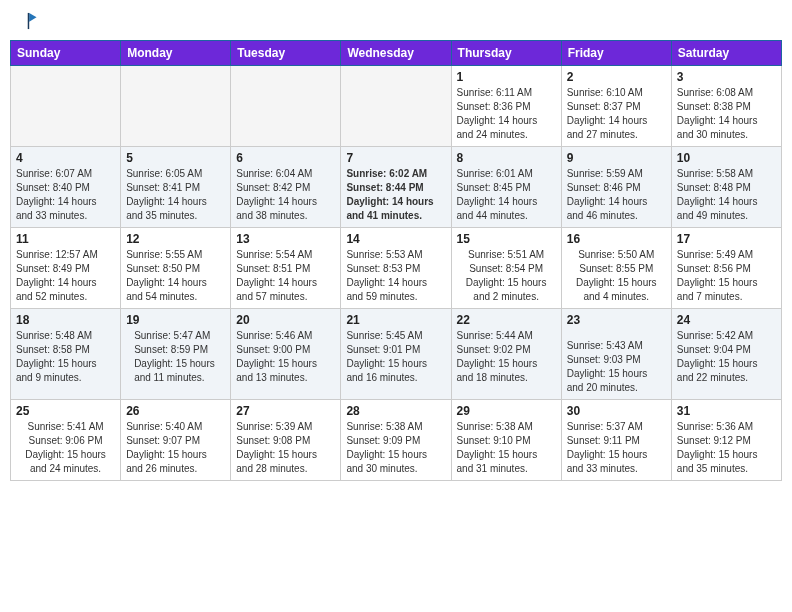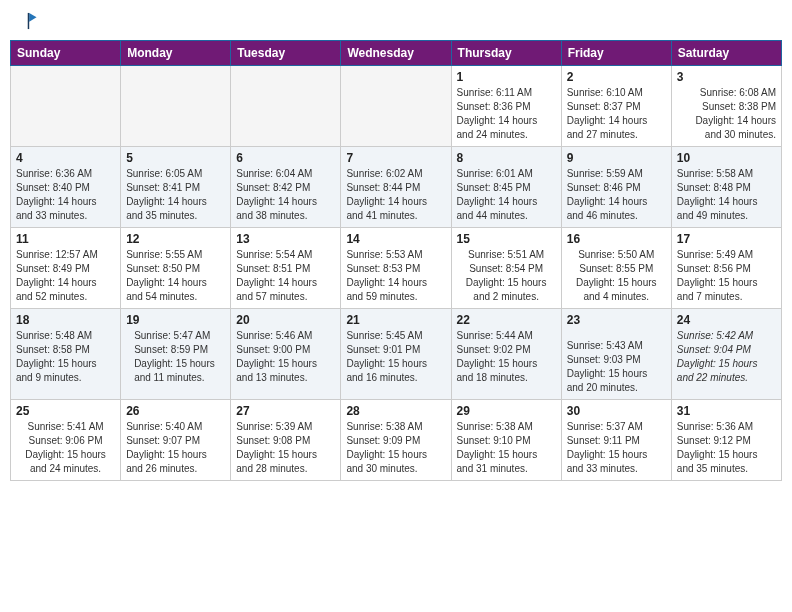--- a/index.html
+++ b/index.html
@@ -38,21 +38,21 @@
     .location {
       font-size: 13px;
       color: #555;
     }
     .calendar {
       width: 100%;
       border-collapse: collapse;
       border: 1px solid #ccc;
     }
     .calendar th {
-      background: #701a75;
+      background: #6d28d9;
       color: #fff;
       font-size: 12px;
       font-weight: bold;
       padding: 5px 6px;
       text-align: left;
       border: 1px solid #1e65a0;
     }
     .calendar td {
       border: 1px solid #ccc;
       vertical-align: top;
@@ -130,51 +130,51 @@
         </td>
         <td>
           <div class="day-number">2</div>
           <div class="day-info" style="white-space: pre-line;">Sunrise: 6:10 AM
 Sunset: 8:37 PM
 Daylight: 14 hours
 and 27 minutes.</div>
         </td>
         <td>
           <div class="day-number">3</div>
-          <div class="day-info" style="white-space: pre-line; text-align: right;">Sunrise: 6:08 AM
+          <div class="day-info" style="white-space: pre-line;">Sunrise: 6:08 AM
 Sunset: 8:38 PM
 Daylight: 14 hours
 and 30 minutes.</div>
         </td>
       </tr>
       <tr class="row-alt">
         <td>
           <div class="day-number">4</div>
-          <div class="day-info" style="white-space: pre-line;">Sunrise: 6:36 AM
+          <div class="day-info" style="white-space: pre-line;">Sunrise: 6:07 AM
 Sunset: 8:40 PM
 Daylight: 14 hours
 and 33 minutes.</div>
         </td>
         <td>
           <div class="day-number">5</div>
           <div class="day-info" style="white-space: pre-line;">Sunrise: 6:05 AM
 Sunset: 8:41 PM
 Daylight: 14 hours
 and 35 minutes.</div>
         </td>
         <td>
           <div class="day-number">6</div>
           <div class="day-info" style="white-space: pre-line;">Sunrise: 6:04 AM
 Sunset: 8:42 PM
 Daylight: 14 hours
 and 38 minutes.</div>
         </td>
         <td>
           <div class="day-number">7</div>
-          <div class="day-info" style="white-space: pre-line;">Sunrise: 6:02 AM
+          <div class="day-info" style="white-space: pre-line; font-weight: bold;">Sunrise: 6:02 AM
 Sunset: 8:44 PM
 Daylight: 14 hours
 and 41 minutes.</div>
         </td>
         <td>
           <div class="day-number">8</div>
           <div class="day-info" style="white-space: pre-line;">Sunrise: 6:01 AM
 Sunset: 8:45 PM
 Daylight: 14 hours
 and 44 minutes.</div>
@@ -283,21 +283,21 @@
         </td>
         <td>
           <div class="day-number">23</div>
           <div class="day-info" style="white-space: pre-line; margin-top: 12px;">Sunrise: 5:43 AM
 Sunset: 9:03 PM
 Daylight: 15 hours
 and 20 minutes.</div>
         </td>
         <td>
           <div class="day-number">24</div>
-          <div class="day-info" style="white-space: pre-line; font-style: italic;">Sunrise: 5:42 AM
+          <div class="day-info" style="white-space: pre-line;">Sunrise: 5:42 AM
 Sunset: 9:04 PM
 Daylight: 15 hours
 and 22 minutes.</div>
         </td>
       </tr>
       <tr>
         <td>
           <div class="day-number">25</div>
           <div class="day-info" style="white-space: pre-line; text-align: center;">Sunrise: 5:41 AM
 Sunset: 9:06 PM

